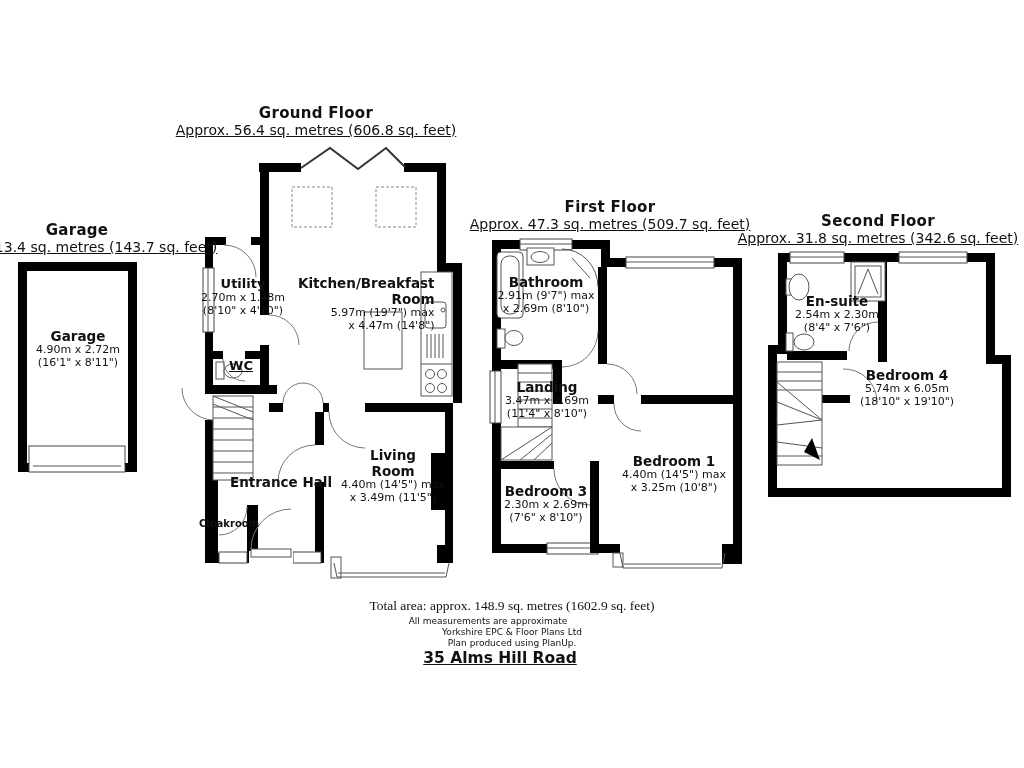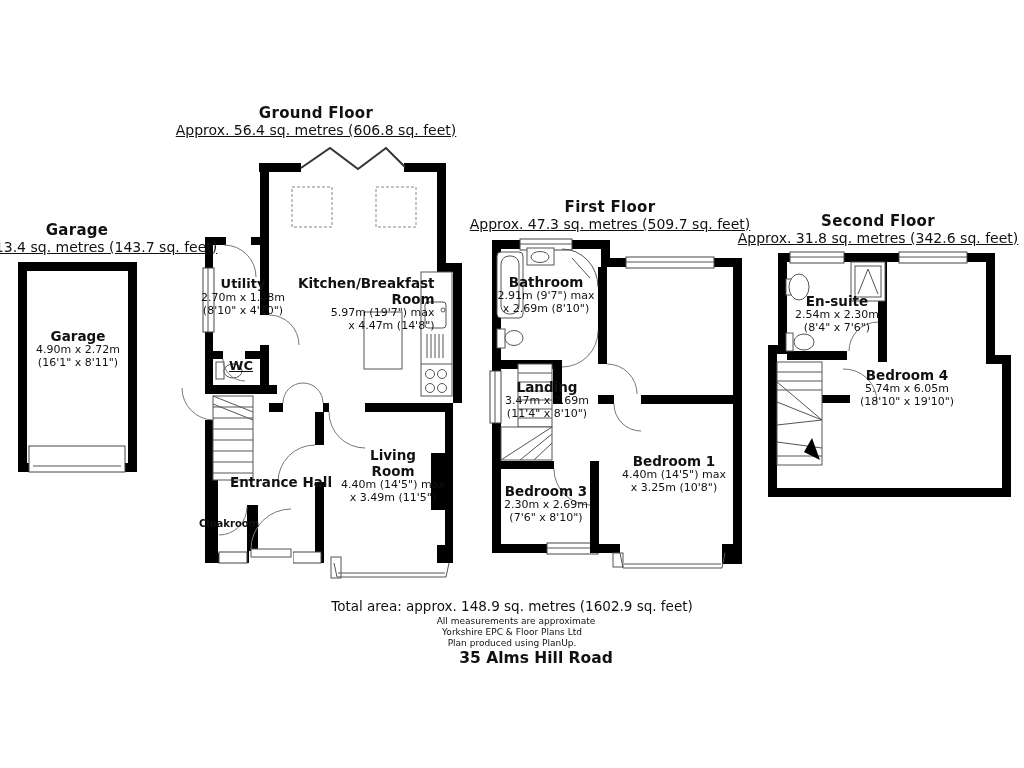--- a/index.html
+++ b/index.html
@@ -12,21 +12,21 @@
   .arc{fill:none;stroke:#777;stroke-width:1;}
   .win{fill:#fff;stroke:#444;stroke-width:1;}
   .dash{fill:none;stroke:#888;stroke-width:1;stroke-dasharray:3,2;}
   .zig{fill:none;stroke:#333;stroke-width:2;}
   .lbl{position:absolute;transform:translateX(-50%);text-align:center;white-space:nowrap;}
   .sec-title{font-size:15px;font-weight:bold;letter-spacing:.3px;}
   .sec-sub{font-size:14px;text-decoration:underline;}
   .room-name{font-size:13.5px;font-weight:bold;line-height:16px;white-space:normal;}
   .room-dim{font-size:11px;line-height:12.5px;}
   .tiny{font-size:10px;font-weight:bold;}
-  .total{font-size:13.5px;}
+  .total{font-size:13.5px;font-family:Liberation Serif, serif;}
   .small-note{font-size:9px;line-height:10.5px;}
   .address{font-size:15.5px;font-weight:bold;}
 </style>
 </head>
 <body>
 
 <div id="canvas">
 
   <svg width="1024" height="768" viewBox="0 0 1024 768">
 
@@ -325,18 +325,18 @@
     <div class="room-dim">(8'4" x 7'6")</div>
   </div>
 
   <div class="lbl" style="left:907px;top:367px;">
     <div class="room-name">Bedroom 4</div>
     <div class="room-dim">5.74m x 6.05m</div>
     <div class="room-dim">(18'10" x 19'10")</div>
   </div>
 
   <div class="lbl total" style="left:512px;top:598px;">Total area: approx. 148.9 sq. metres (1602.9 sq. feet)</div>
-  <div class="lbl small-note" style="left:516px;top:616px;text-align:right;">All measurements are approximate</div>
+  <div class="lbl small-note" style="left:488px;top:616px;text-align:right;">All measurements are approximate</div>
   <div class="lbl small-note" style="left:512px;top:627px;">Yorkshire EPC &amp; Floor Plans  Ltd</div>
   <div class="lbl small-note" style="left:512px;top:638px;">Plan produced using PlanUp.</div>
-  <div class="lbl address" style="left:536px;top:649px;">35 Alms Hill Road</div>
+  <div class="lbl address" style="left:500px;top:649px;text-decoration:underline;">35 Alms Hill Road</div>
 
 </div>
 
 </body></html>

